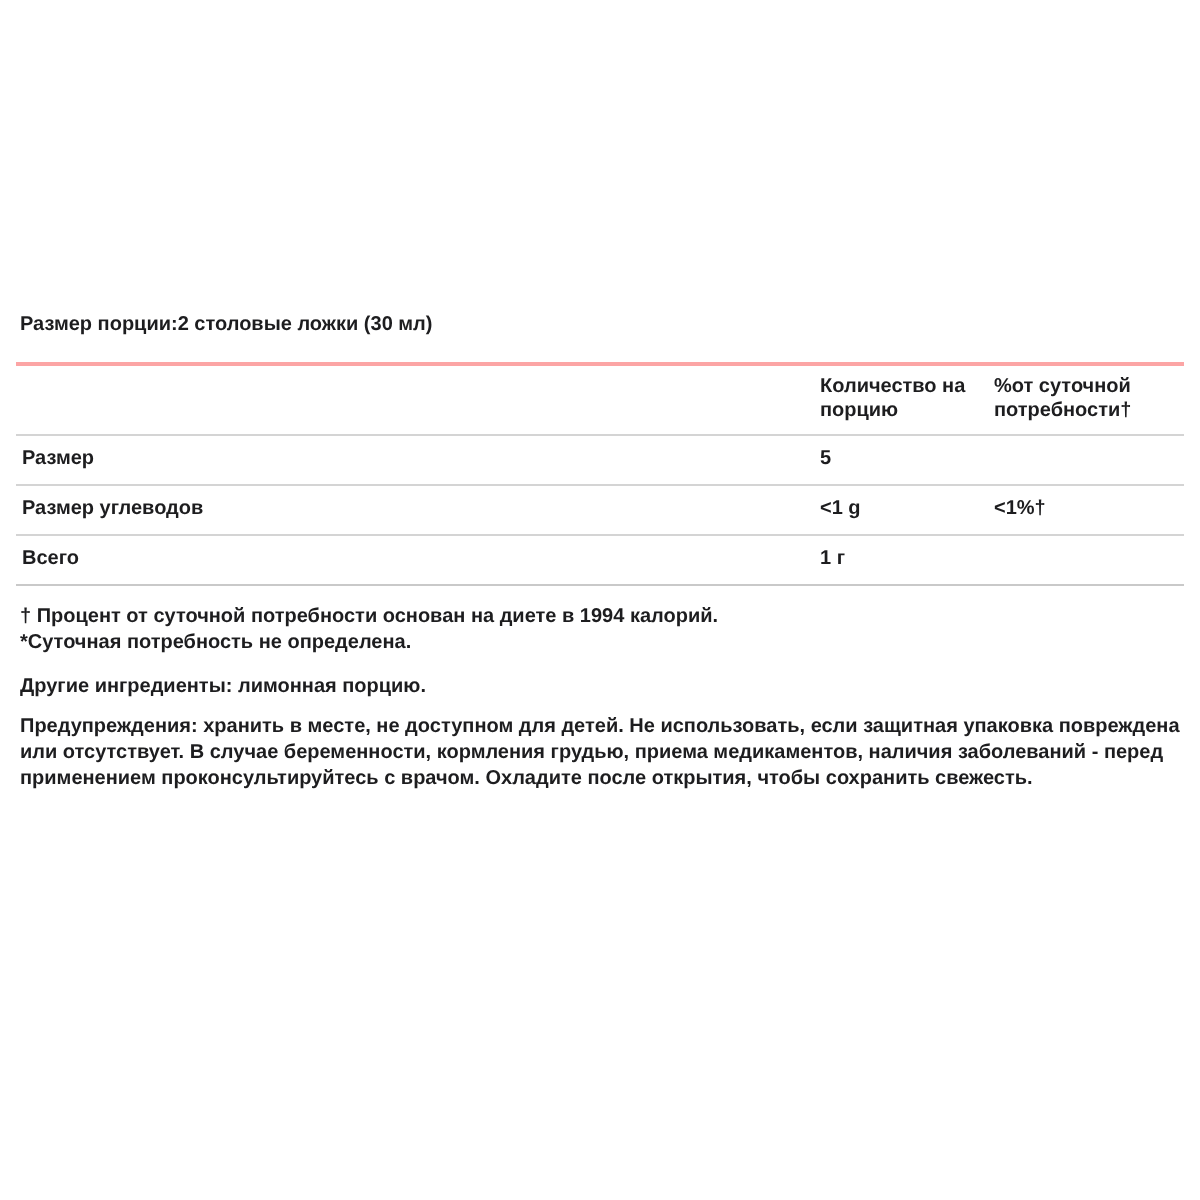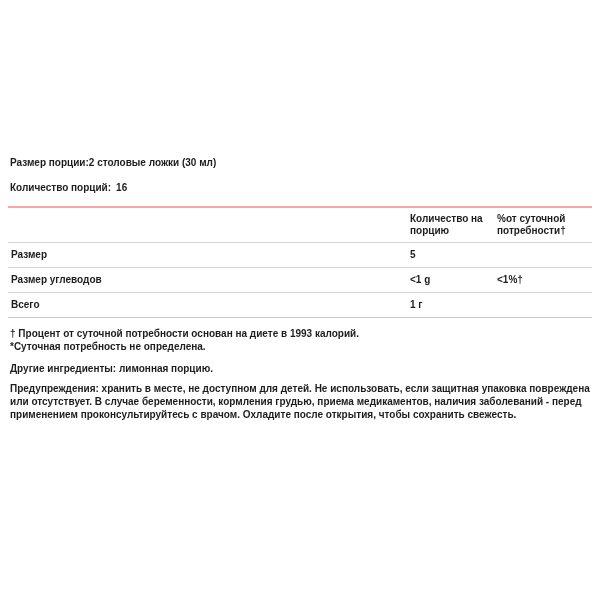--- a/index.html
+++ b/index.html
@@ -71,23 +71,20 @@
 </style>
 </head>
 <body>
 
 <div class="page">
 
   <p class="meta-line serving-size">
     <span>Размер порции:</span><span class="val">2 столовые ложки (30 мл)</span>
   </p>
 
-  <p class="meta-line">
-    <span>Количество порций:</span><span class="val">16</span>
-  </p>
 
   <table class="facts">
     <colgroup>
         <col class="c1">
         <col class="c2">
         <col class="c3">
       </colgroup>
     <thead>
       <tr>
         <th></th>
@@ -108,21 +105,21 @@
       </tr>
       <tr>
         <td>Всего</td>
         <td>1 г</td>
         <td></td>
       </tr>
     </tbody>
   </table>
 
   <div class="footnotes">
-    <p>† Процент от суточной потребности основан на диете в 1993 калорий.</p>
+    <p>† Процент от суточной потребности основан на диете в 1994 калорий.</p>
     <p>*Суточная потребность не определена.</p>
   </div>
 
   <p class="other-ingredients">
     <span>Другие ингредиенты:</span>
     <span>лимонная порцию.</span>
   </p>
 
   <p class="warnings">
     <span>Предупреждения:</span>

